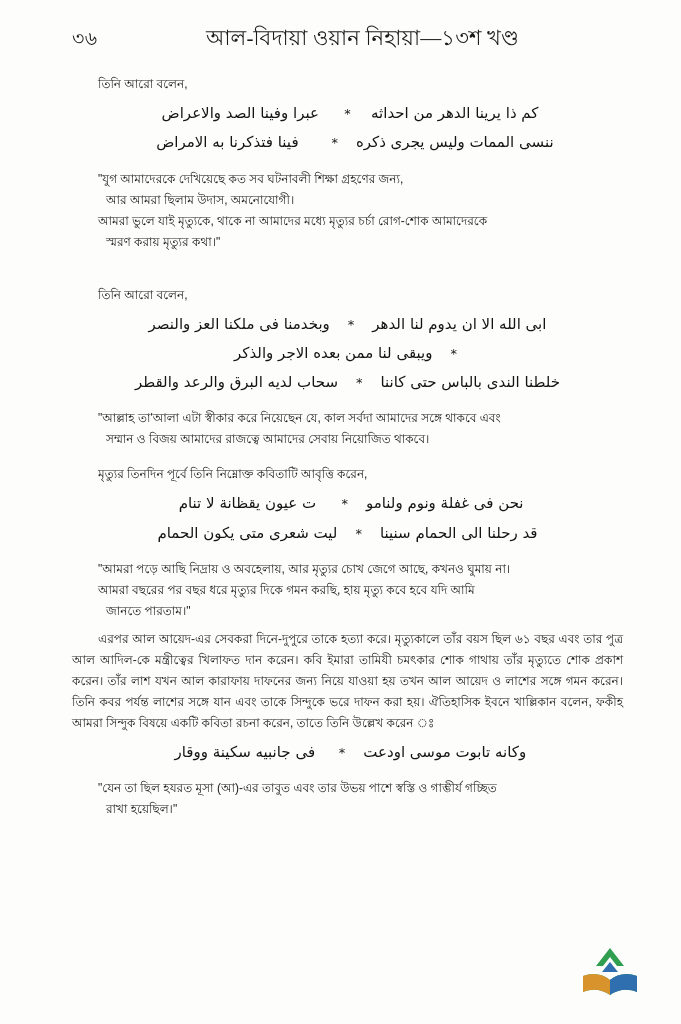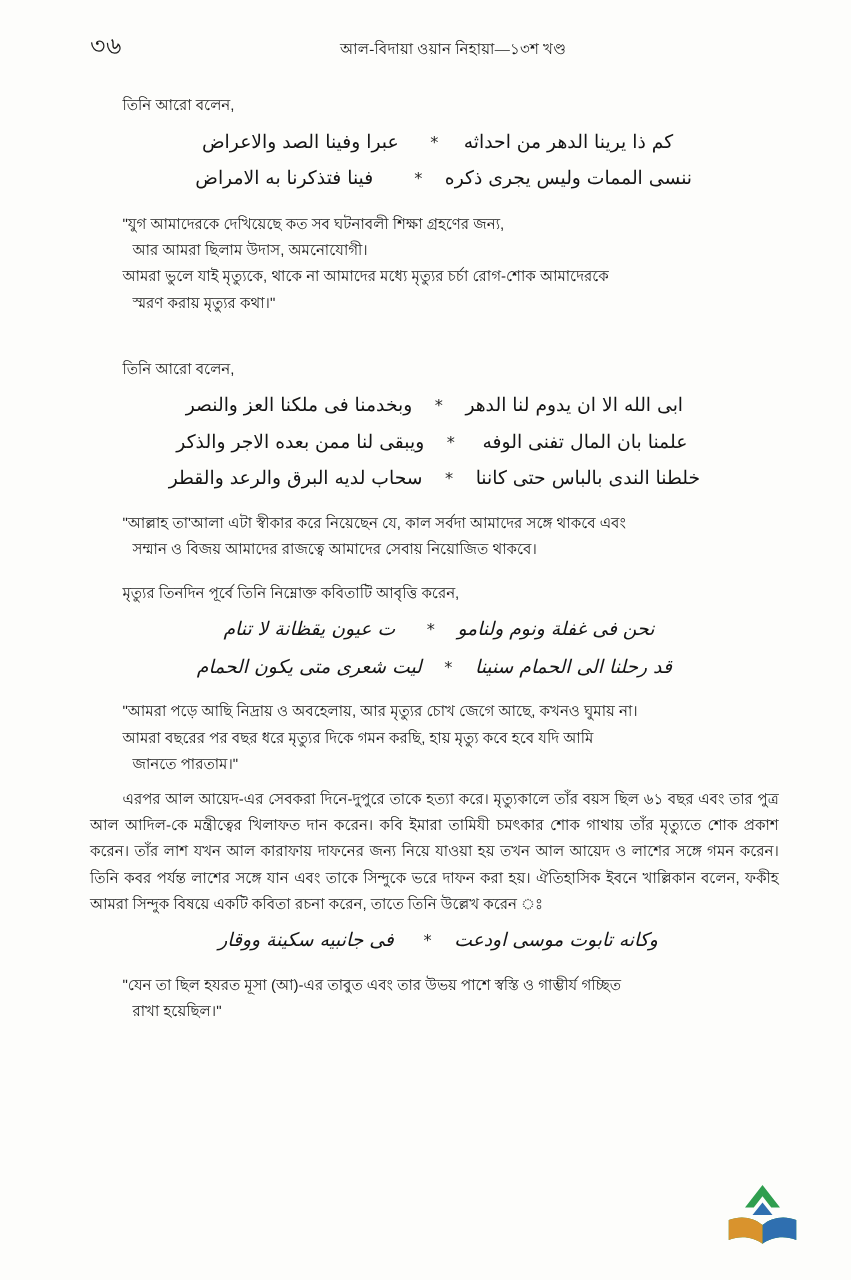--- a/index.html
+++ b/index.html
@@ -31,21 +31,21 @@
   .page-number {
     font-size: 19px;
     letter-spacing: 0.5px;
     color: #1a1a1a;
     width: 70px;
     flex: none;
   }
   .header-title {
     flex: 1;
     text-align: center;
-    font-size: 12px;
+    font-size: 21px;
     color: #1a1a1a;
     letter-spacing: 0.2px;
     padding-right: 40px;
   }
   .body {
     font-size: 13.6px;
     line-height: 1.72;
     text-align: justify;
   }
   .bn {
@@ -85,21 +85,21 @@
   }
   .hemistich {
     min-width: 172px;
     text-align: center;
   }
   .verse-star {
     font-size: 13px;
     padding: 0 4px;
     color: #1a1a1a;
   }
-  .verse-block.narrow .hemistich { min-width: 152px; font-style: italic; }
+  .verse-block.narrow .hemistich { min-width: 152px; }
 
   .quote {
     text-indent: 26px;
   }
   .quote-cont {
     text-indent: 0;
     margin-left: 34px;
   }
   .logo {
     position: absolute;
@@ -148,21 +148,20 @@
 
     <p class="bn lead-line">তিনি আরো বলেন,</p>
 
     <div class="verse-block">
       <div class="verse-line">
         <span class="hemistich">ابى الله الا ان يدوم لنا الدهر</span>
         <span class="verse-star">*</span>
         <span class="hemistich">وبخدمنا فى ملكنا العز والنصر</span>
       </div>
       <div class="verse-line">
-        <span class="hemistich">علمنا بان المال تفنى الوفه</span>
         <span class="verse-star">*</span>
         <span class="hemistich">ويبقى لنا ممن بعده الاجر والذكر</span>
       </div>
       <div class="verse-line">
         <span class="hemistich">خلطنا الندى بالباس حتى كاننا</span>
         <span class="verse-star">*</span>
         <span class="hemistich">سحاب لديه البرق والرعد والقطر</span>
       </div>
     </div>
 

